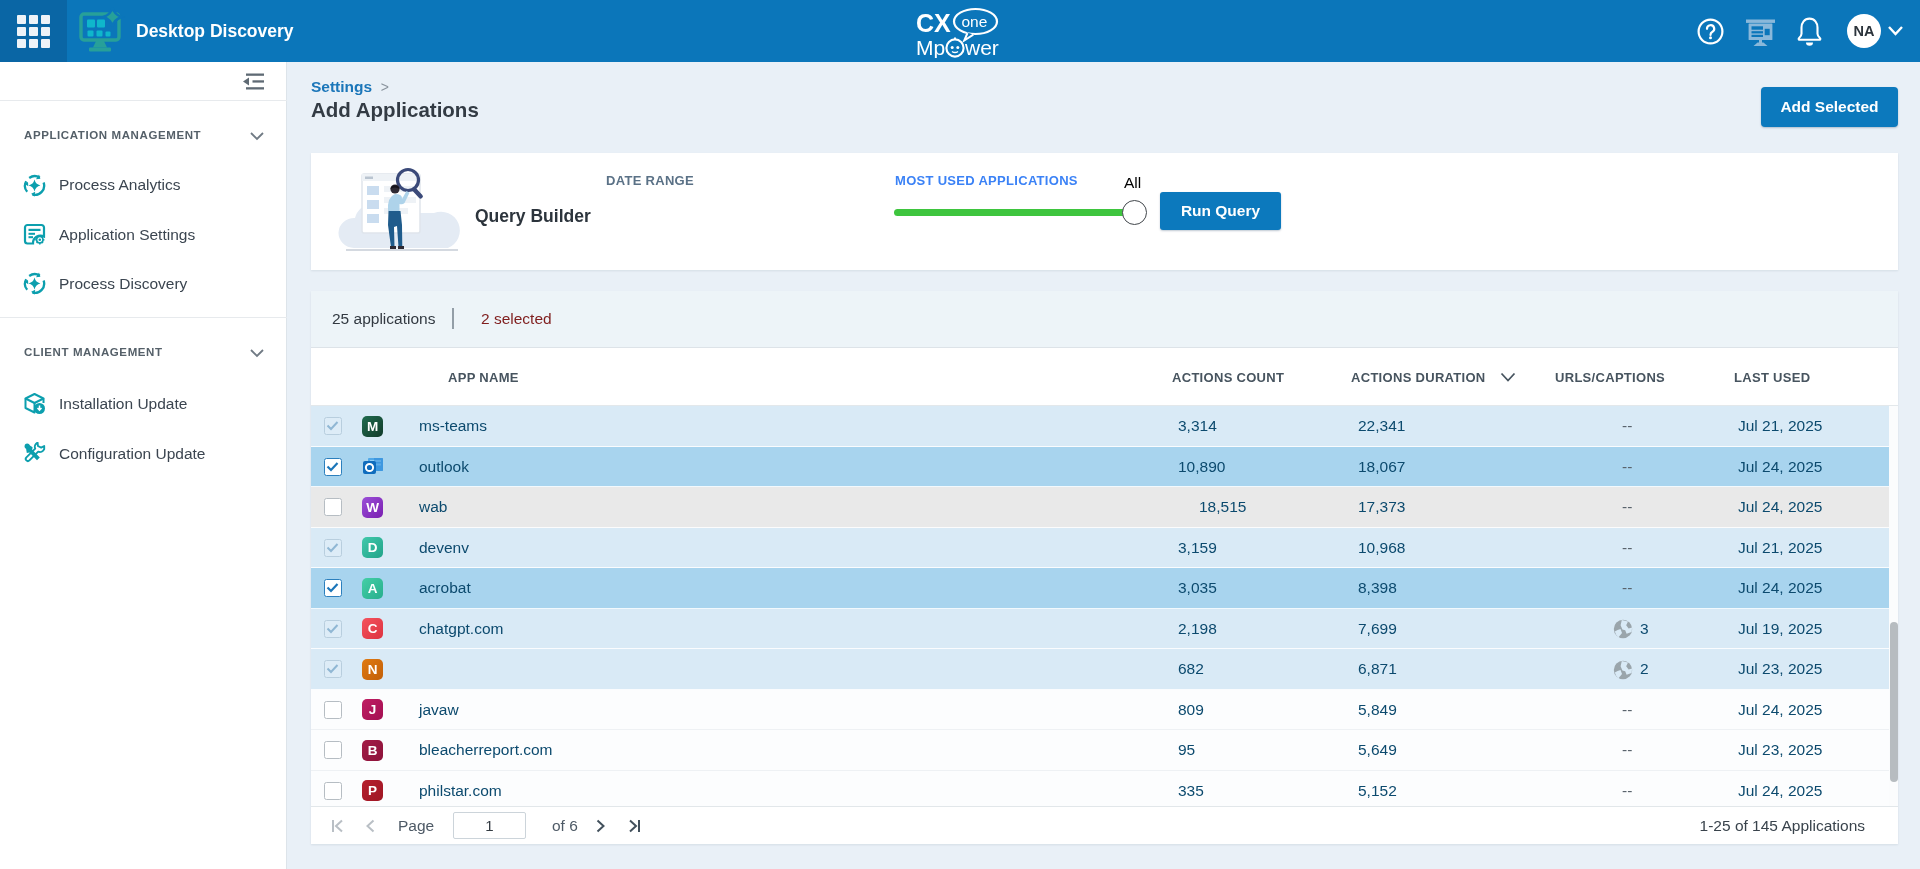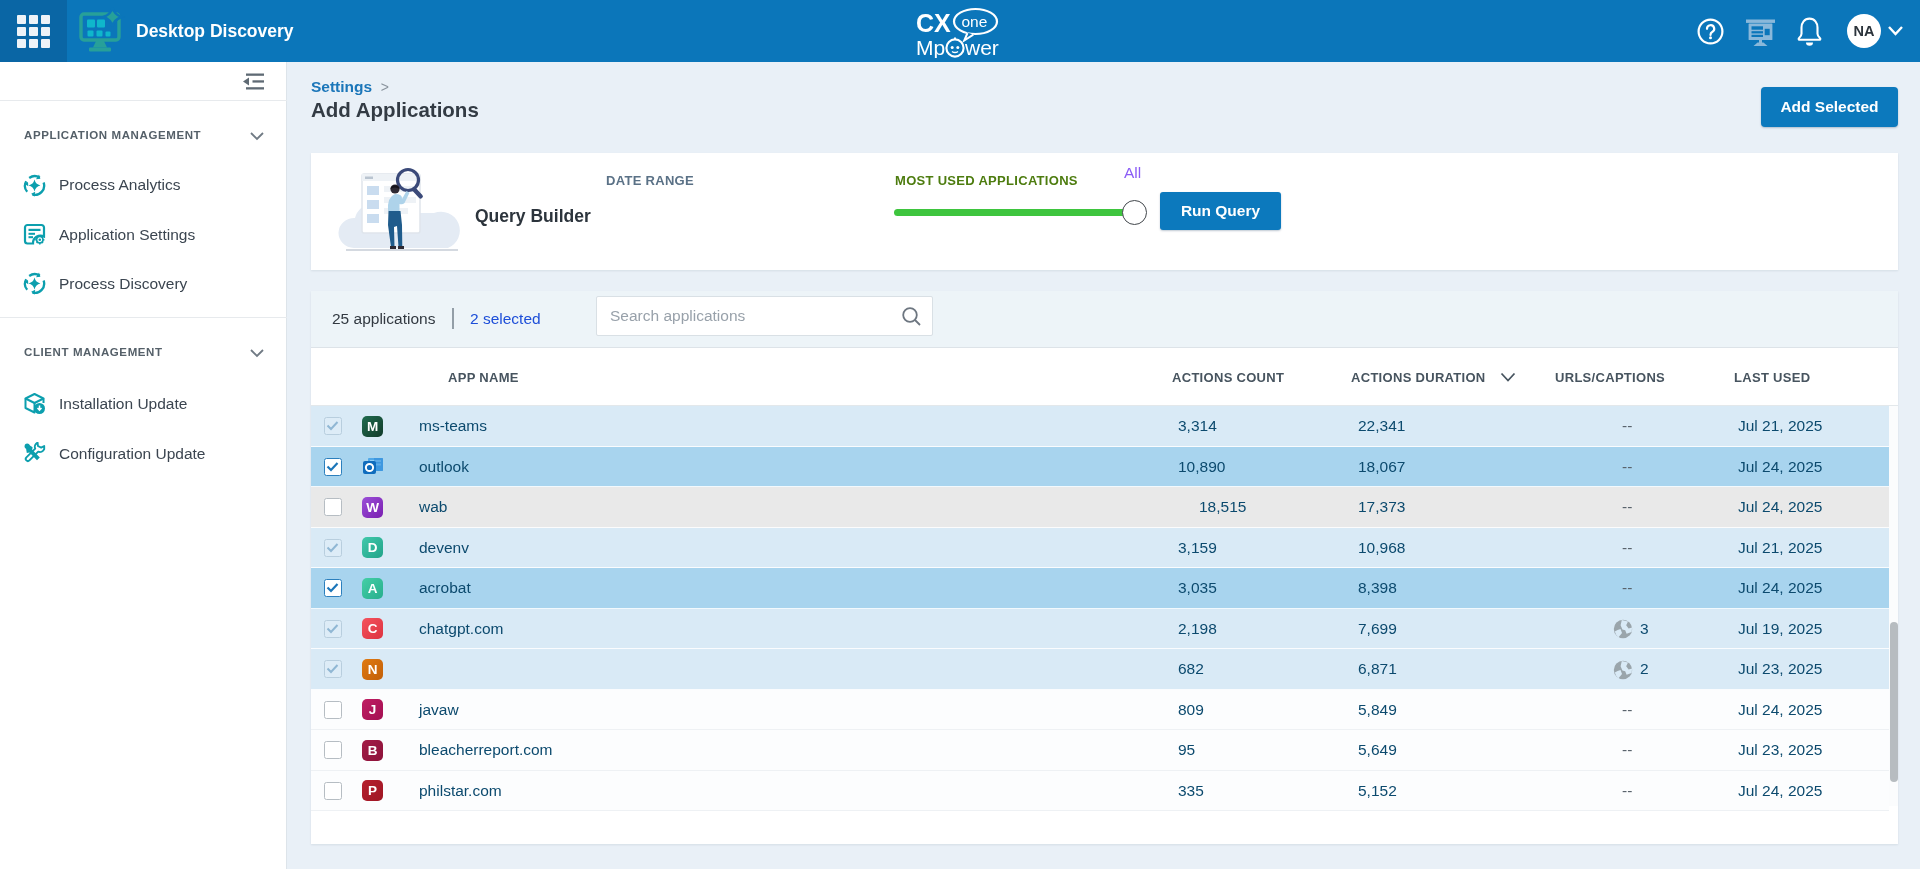--- a/index.html
+++ b/index.html
@@ -61,39 +61,32 @@
         <circle cx="57" cy="24" r="4.6" fill="#2e2a33"></circle>
         <path d="M52.5 24 a4.6 4.6 0 0 1 9 0 q -4.5 -3 -9 0" fill="#17141c"></path>
         <path d="M50 46 q-1 -14 7 -17 q7.5 0 7 5 l4.5 -8 l3 1.8 l-5 10.2 q-2 2 -5 1 l0 7 z" fill="#aed3ea"></path>
         <path d="M50.5 46 l-0.5 14 l3 22 h3.5 l-0.5 -20 l3 -1 l1.5 21 h3.8 l-0.3 -22 l-1.5 -14 z" fill="#205c8c"></path>
         <rect x="52" y="81" width="6" height="3" fill="#2e2a33"></rect>
         <rect x="60" y="81" width="6" height="3" fill="#2e2a33"></rect>
         <line x1="8" y1="85" x2="120" y2="85" stroke="#c6cdd6" stroke-width="1.5"></line>
       </svg>
       <div class="abs" style="left:164px;top:53px;font-size:17.5px;font-weight:bold;color:#2c343c;">Query Builder</div>
       <div class="abs" style="left:295px;top:20px;font-size:13px;font-weight:bold;color:#5a7186;letter-spacing:0.3px;">DATE RANGE</div>
-      <div class="abs" style="left:584px;top:20px;font-size:13px;font-weight:bold;color:#4d7c0f;letter-spacing:0.3px;">MOST USED APPLICATIONS</div>
+      <div class="abs" style="left:584px;top:20px;font-size:13px;font-weight:bold;color:#3b82f6;letter-spacing:0.3px;">MOST USED APPLICATIONS</div>
       <div class="abs" style="left:583px;top:56px;width:242px;height:7px;border-radius:4px;background:#3ec53e;"></div>
       <div class="abs" style="left:811px;top:47px;width:25px;height:25px;border-radius:50%;background:#fff;border:1.6px solid #41464b;"></div>
-      <div class="abs" style="left:813px;top:11px;font-size:15.5px;color:#8b5cf6;">All</div>
+      <div class="abs" style="left:813px;top:21px;font-size:15.5px;color:#000000;">All</div>
       <div class="btn abs" style="left:849px;top:39px;width:121px;height:38px;line-height:38px;font-size:15.5px;border-radius:3px;">Run Query</div>
     </div>
 
     <div class="card" style="left:23px;top:229px;width:1587px;height:553px;">
       <div class="abs" style="left:0;top:0;width:1587px;height:57px;background:#edf4f8;border-bottom:1px solid #dde3e8;"></div>
       <div class="abs" style="left:21px;top:0;height:57px;line-height:55px;font-size:15.5px;color:#323941;">25 applications</div>
       <div class="abs" style="left:141px;top:17px;width:1.5px;height:21px;background:#939ea7;"></div>
-      <div class="abs" style="left:159px;top:0;height:57px;line-height:55px;font-size:15.5px;color:#1d4ed8;">2 selected</div>
-      <div class="abs" style="left:285px;top:5px;width:337px;height:40px;background:#fff;border:1px solid #d9e0e5;border-radius:2px;">
-        <div class="abs" style="left:13px;top:0;line-height:38px;font-size:15.5px;color:#98a1aa;">Search applications</div>
-        <svg class="abs" style="right:10px;top:9px" width="21" height="21" viewBox="0 0 21 21">
-          <circle cx="9" cy="9" r="6.8" fill="none" stroke="#6d7680" stroke-width="1.8"></circle>
-          <line x1="14" y1="14" x2="19" y2="19" stroke="#6d7680" stroke-width="1.8"></line>
-        </svg>
-      </div>
+      <div class="abs" style="left:170px;top:0;height:57px;line-height:55px;font-size:15.5px;color:#7f1d1d;">2 selected</div>
       <div id="thead" class="abs" style="left:0;top:57px;width:1587px;height:58px;border-bottom:1px solid #e3e8eb;font-size:13px;font-weight:bold;color:#47545f;letter-spacing:0.3px;">
         <div class="abs" style="left:105px;top:22px;margin-left:32px;">APP NAME</div>
         <div class="abs" style="left:861px;top:22px;">ACTIONS COUNT</div>
         <div class="abs" style="left:1040px;top:22px;">ACTIONS DURATION</div>
         <svg class="abs" style="left:1189px;top:24px" width="16" height="11" viewBox="0 0 16 11">
             <path d="M1.5 1.5 l6.5 7 l6.5 -7" fill="none" stroke="#47545f" stroke-width="1.8"></path>
           </svg>
         <div class="abs" style="left:1244px;top:22px;">URLS/CAPTIONS</div>
         <div class="abs" style="left:1423px;top:22px;">LAST USED</div>
       </div>
@@ -236,20 +229,40 @@
   <div class="cell" style="left:1047px;">5,152</div>
   <div class="cell" style="left:1311px;color:#5a646d;">--</div>
   <div class="cell" style="left:1427px;">Jul 24, 2025</div>
   <div class="abs" style="left:0;bottom:0;width:1578px;height:1px;background:#eef1f4;"></div>
 </div>
 </div>
 
       <div class="abs" style="left:1578px;top:115px;width:9px;height:400px;background:#fbfcfd;"></div>
       <div class="abs" style="left:1579px;top:331px;width:8px;height:160px;background:#b7bcc0;border-radius:4px;"></div>
 
+      <div class="abs" style="left:0;top:515px;width:1587px;height:38px;border-top:1px solid #e2e7ea;background:#fff;">
+        <svg class="abs" style="left:20px;top:12px" width="13" height="14" viewBox="0 0 13 14">
+            <path d="M2 1 v12" stroke="#b9bfc5" stroke-width="2"></path>
+            <path d="M11 1.5 l-6 5.5 l6 5.5" fill="none" stroke="#b9bfc5" stroke-width="2"></path>
+          </svg>
+        <svg class="abs" style="left:54px;top:12px" width="10" height="14" viewBox="0 0 10 14">
+            <path d="M8.5 1.5 l-6 5.5 l6 5.5" fill="none" stroke="#b9bfc5" stroke-width="2"></path>
+          </svg>
+        <div class="abs" style="left:87px;top:0;line-height:37px;font-size:15.5px;color:#4e5a66;">Page</div>
+        <div class="abs" style="left:142px;top:5px;width:73px;height:27px;border:1px solid #ccd4da;border-radius:2px;text-align:center;line-height:26px;font-size:15px;color:#333b42;">1</div>
+        <div class="abs" style="left:241px;top:0;line-height:37px;font-size:15.5px;color:#4e5a66;">of 6</div>
+        <svg class="abs" style="left:285px;top:12px" width="10" height="14" viewBox="0 0 10 14">
+            <path d="M1.5 1.5 l6 5.5 l-6 5.5" fill="none" stroke="#42505c" stroke-width="2"></path>
+          </svg>
+        <svg class="abs" style="left:317px;top:12px" width="13" height="14" viewBox="0 0 13 14">
+            <path d="M2 1.5 l6 5.5 l-6 5.5" fill="none" stroke="#42505c" stroke-width="2"></path>
+            <path d="M11 1 v12" stroke="#42505c" stroke-width="2"></path>
+          </svg>
+        <div class="abs" style="right:33px;top:0;line-height:37px;font-size:15.5px;color:#39434c;">1-25 of 145 Applications</div>
+      </div>
     </div>
   </div>
   <div id="topbar">
     <div id="launcher">
         <div id="gridicon">
           <div></div>
           <div></div>
           <div></div>
           <div></div>
           <div></div>

